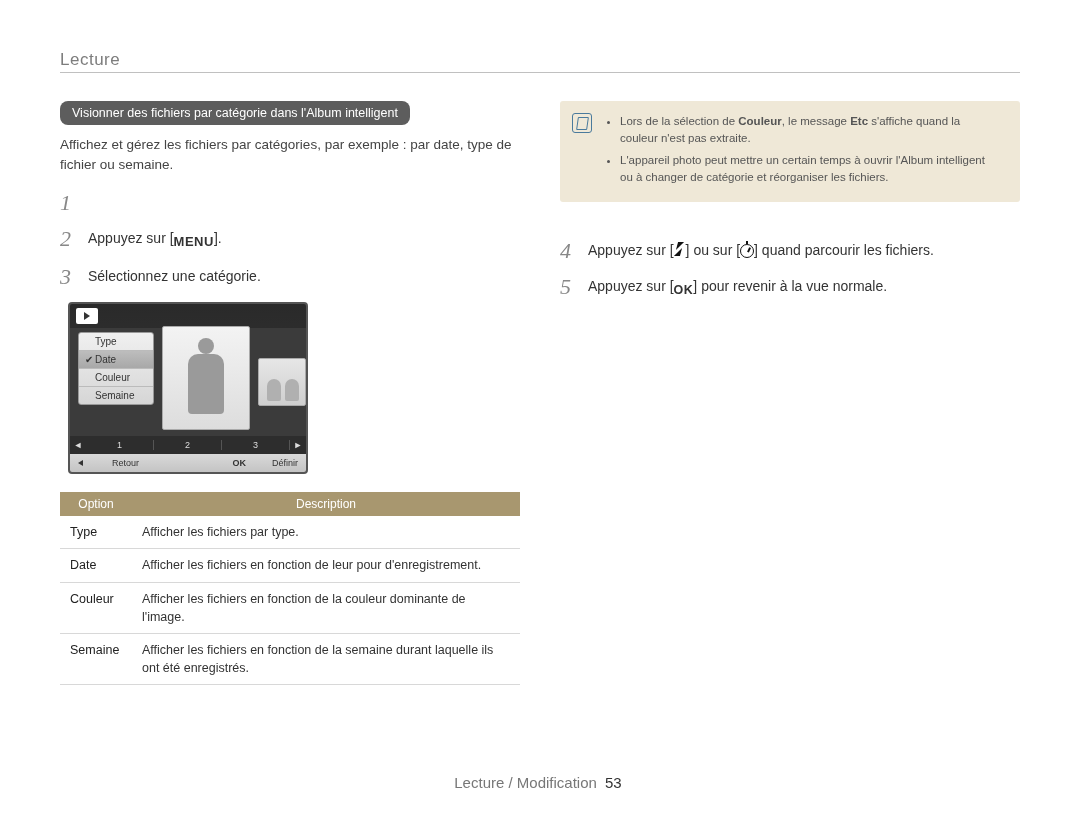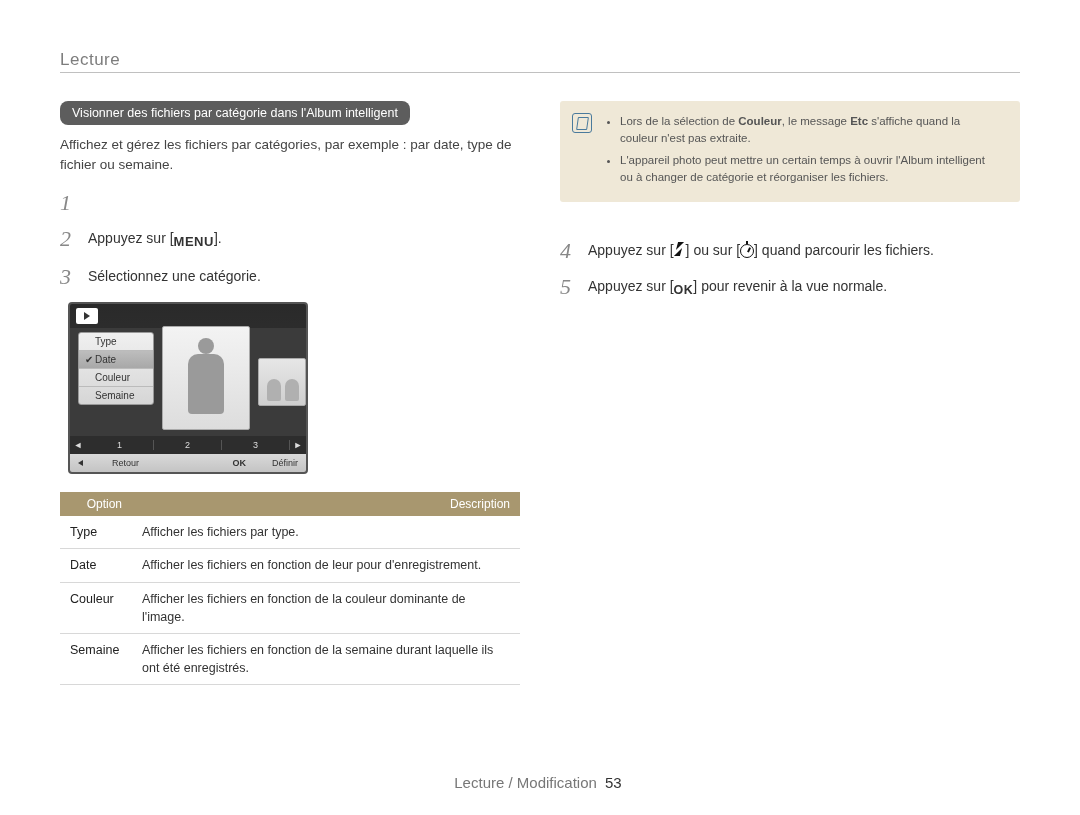--- a/index.html
+++ b/index.html
@@ -38,21 +38,21 @@
   .thumb-sml::after{content:"";position:absolute;right:6px;bottom:4px;width:14px;height:22px;background:#b0b0b0;border-radius:7px 7px 2px 2px}
   .scr-pager{height:18px;background:#2d2d2d;display:flex;align-items:center}
   .pager-cell{flex:1;text-align:center;font-size:9px;color:#ddd;border-right:1px solid #555}
   .pager-cell:last-child{border-right:none}
   .pager-arrow{width:16px;text-align:center;font-size:9px;color:#ddd}
   .scr-bar{height:18px;background:linear-gradient(#d9d9d9,#c4c4c4);display:flex;align-items:center;font-size:9px;color:#333;padding:0 8px;gap:26px}
   .scr-bar .spacer{flex:1}
   .tri-left{display:inline-block;border-right:5px solid #333;border-top:3px solid transparent;border-bottom:3px solid transparent;vertical-align:middle;margin-right:3px}
   
   table.opts{width:100%;border-collapse:collapse;font-size:12.5px;margin-top:2px}
-  table.opts th{background:#a8976f;color:#fff;font-weight:normal;text-align:right;padding:5px 10px;font-size:12px}
+  table.opts th{background:#a8976f;color:#fff;font-weight:normal;text-align:center;padding:5px 10px;font-size:12px}
   table.opts th:first-child{width:72px}
   table.opts td{padding:7px 10px;border-bottom:1px solid #d8d8d8;vertical-align:top;line-height:1.45;color:#333}
   table.opts td:first-child{color:#222}
   
   .note{background:#efe8d7;border-radius:3px;padding:12px 22px 12px 46px;font-size:11.5px;color:#555;position:relative;margin-bottom:38px;line-height:1.5}
   .note ul{list-style:disc;padding-left:14px}
   .note li{margin-bottom:4px}
   .note-icon{position:absolute;left:12px;top:12px;width:20px;height:20px;border:1.5px solid #4a7a9c;border-radius:3px;display:flex;align-items:center;justify-content:center}
   .note-icon::after{content:"";width:9px;height:11px;border:1.5px solid #4a7a9c;border-radius:1px;transform:skewX(-8deg)}
   .sub-bullet{font-size:12.5px;color:#444;margin:6px 0 18px 28px;display:flex;gap:8px;line-height:1.5}

